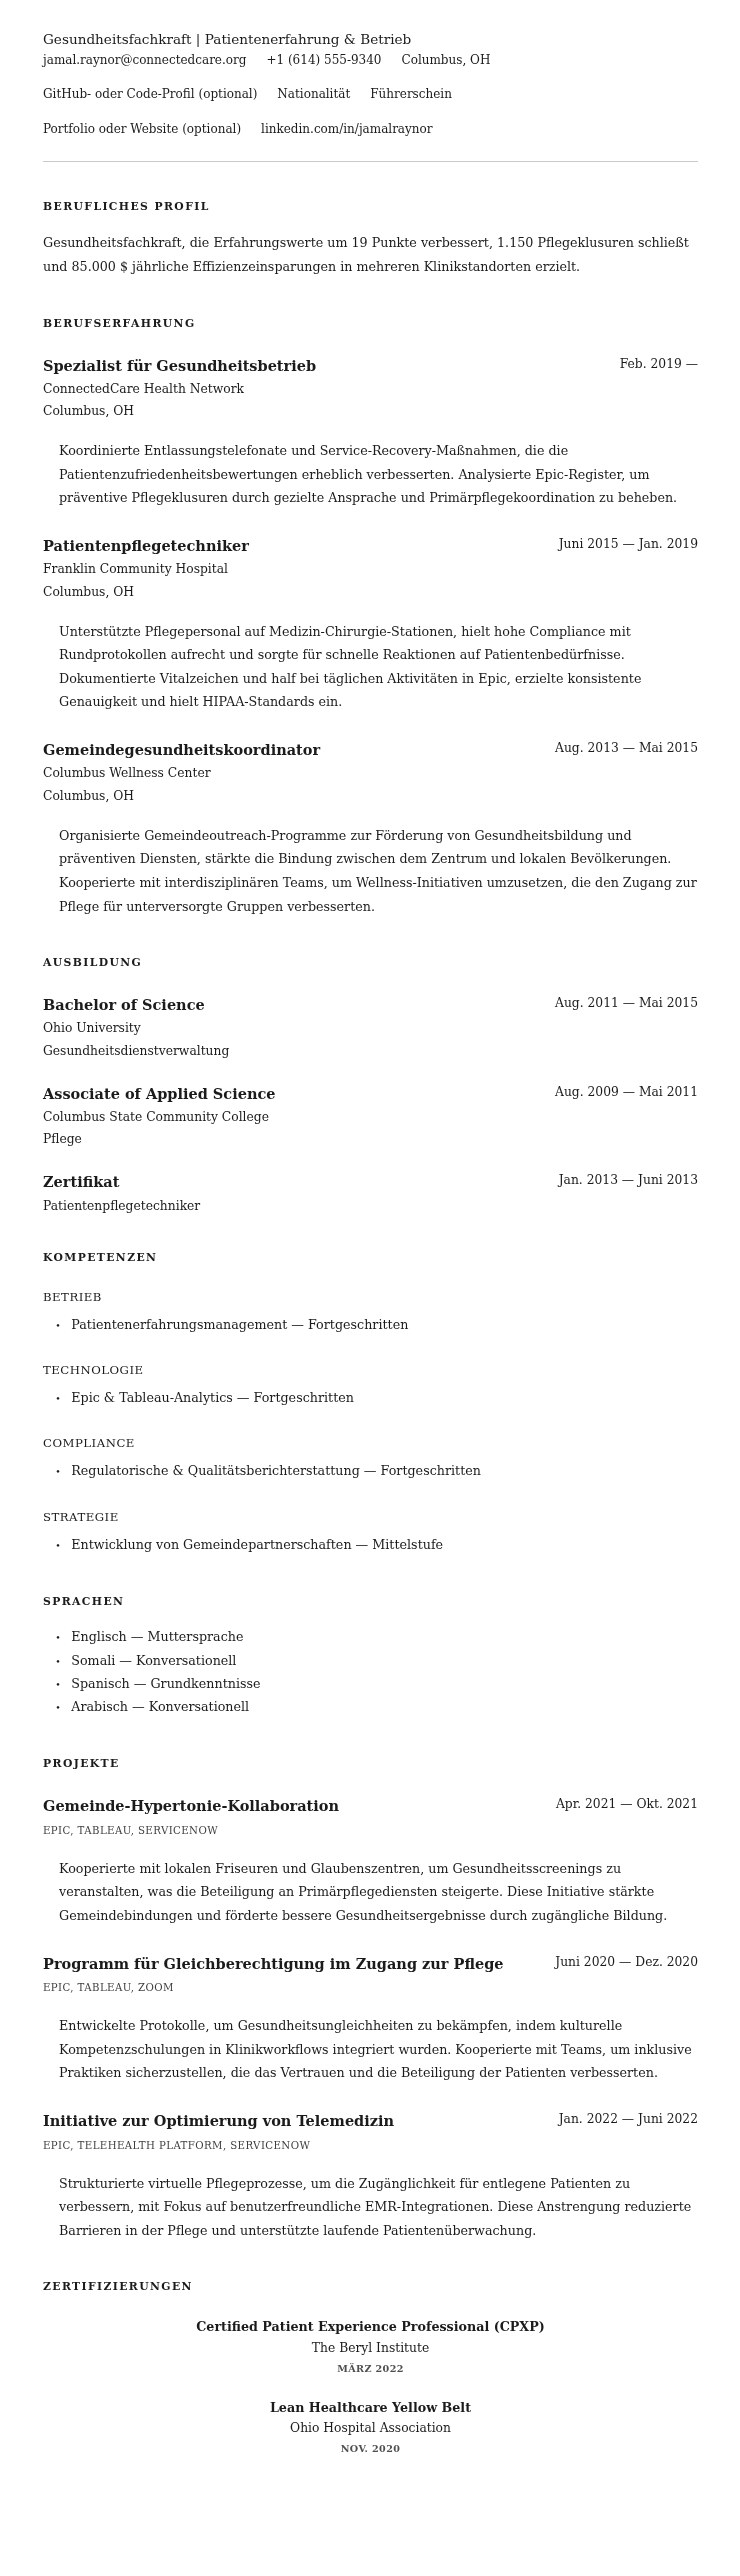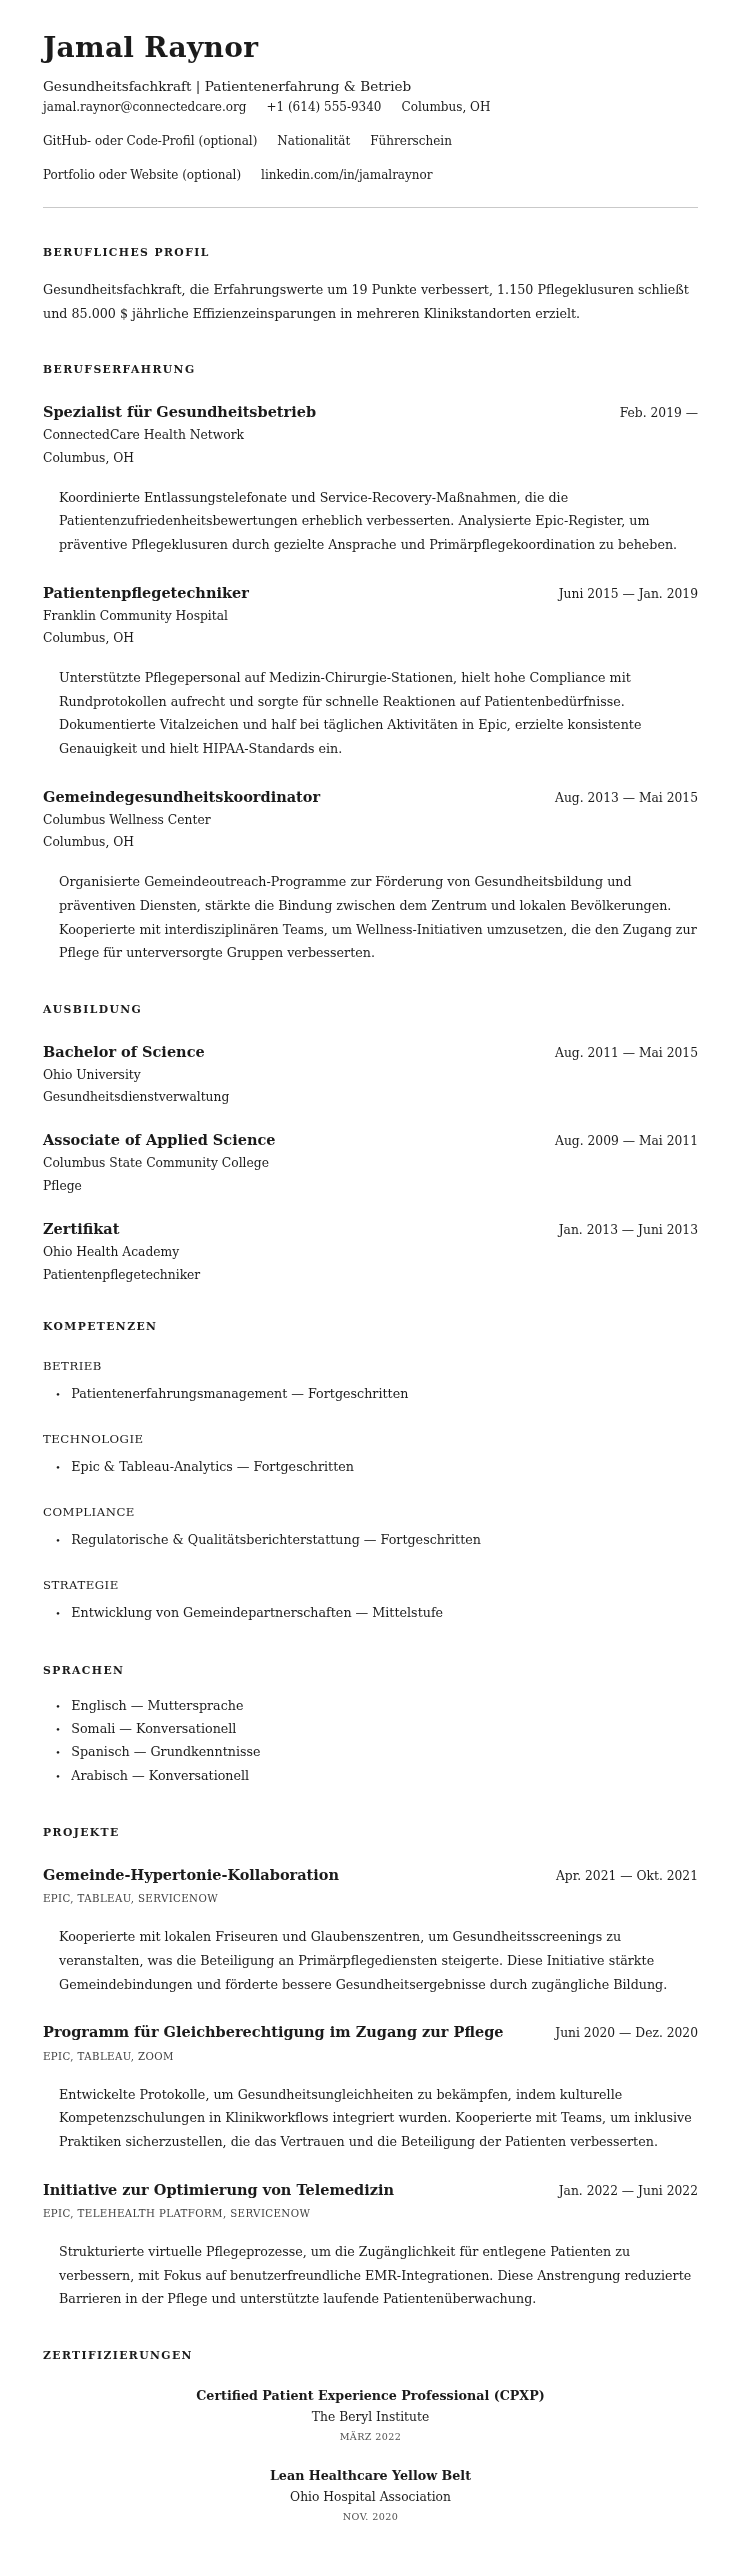--- a/index.html
+++ b/index.html
@@ -48,21 +48,21 @@
     font-size: 12.7px;
     line-height: 1.86;
     margin: 18.5px 0 0 0;
     max-width: 654px;
   }
 
   .entry { margin-top: 27px; }
   .entry-header {
     display: flex;
     justify-content: space-between;
-    align-items: flex-end;
+    align-items: flex-start;
   }
   .entry-title {
     font-size: 14.5px;
     font-weight: bold;
     margin: 0;
   }
   .entry-date {
     font-size: 12.3px;
     white-space: nowrap;
     margin-left: 18.5px;
@@ -100,29 +100,29 @@
   .bullet-dot { font-size: 9.3px; line-height: 2.5; }
 
   .cert { margin-top: 26px; text-align: center; }
   .cert-name { font-size: 12.7px; font-weight: bold; margin: 0; }
   .cert-issuer { font-size: 12.3px; margin-top: 6.8px; }
   .cert-date {
     font-size: 9.6px;
     letter-spacing: 0.4px;
     color: #4f4f4f;
     margin-top: 7.4px;
+    font-weight: bold;
   }
 </style>
 </head>
 <body>
 
 <div class="page">
 
   <header>
-    <h1 class="name">Jamal Raynor</h1>
     <p class="subtitle">Gesundheitsfachkraft | Patientenerfahrung &amp; Betrieb</p>
 
     <div class="contact-row">
       <span>jamal.raynor@connectedcare.org</span>
       <span>+1 (614) 555-9340</span>
       <span>Columbus, OH</span>
     </div>
     <div class="contact-row">
       <span>GitHub- oder Code-Profil (optional)</span>
       <span>Nationalität</span>
@@ -193,21 +193,20 @@
       </div>
       <div class="entry-sub">Columbus State Community College</div>
       <div class="entry-sub2">Pflege</div>
     </div>
 
     <div class="entry">
       <div class="entry-header">
         <h3 class="entry-title">Zertifikat</h3>
         <span class="entry-date">Jan. 2013 — Juni 2013</span>
       </div>
-      <div class="entry-sub">Ohio Health Academy</div>
       <div class="entry-sub2">Patientenpflegetechniker</div>
     </div>
   </section>
 
   <section class="section">
     <h2 class="section-heading">KOMPETENZEN</h2>
 
     <div class="skill-group">
       <h3 class="skill-category">BETRIEB</h3>
       <ul class="bullet-list">

